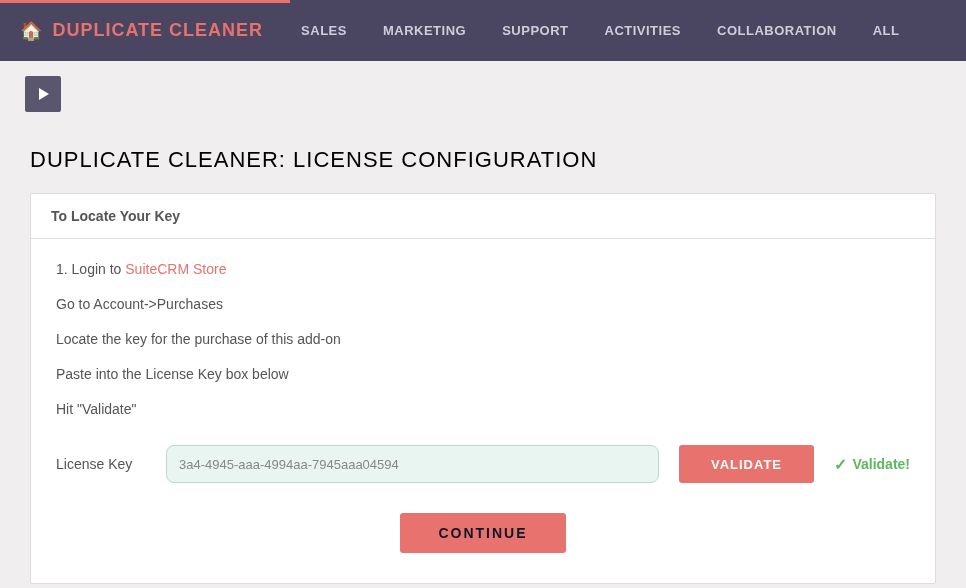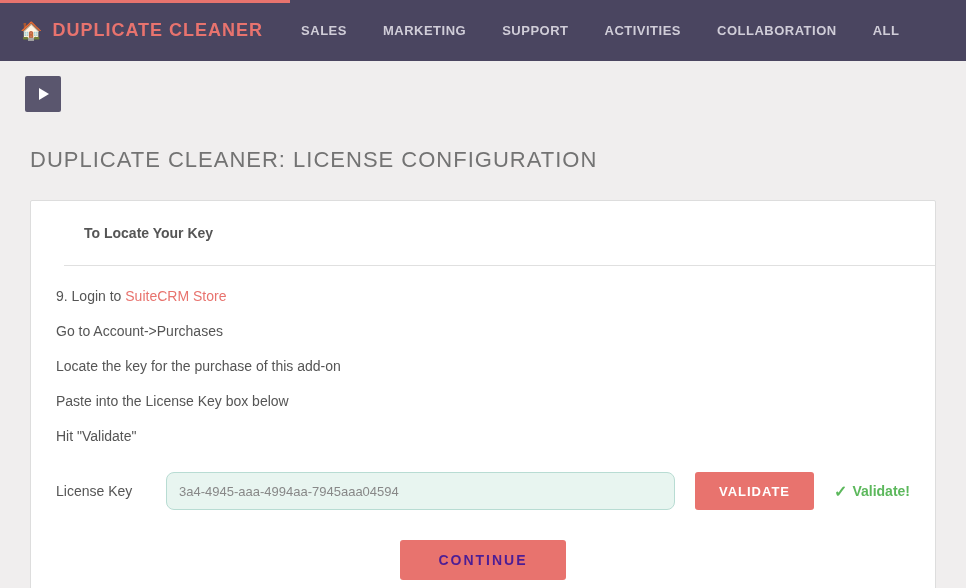--- a/index.html
+++ b/index.html
@@ -85,40 +85,39 @@
     }
 
     
     .main-content {
       padding: 20px 30px;
     }
 
     .page-title {
       font-size: 22px;
       font-weight: 300;
-      color: #737373;
+      color: #000000;
       text-transform: uppercase;
       letter-spacing: 1px;
-      margin-bottom: 27px;
+      margin-bottom: 20px;
     }
 
     
     .card {
       background: white;
       border: 1px solid #ddd;
       border-radius: 2px;
     }
 
     .card-header {
-      padding: 24px 20px;
+      padding: 14px 20px;
       border-bottom: 1px solid #e0e0e0;
       font-size: 14px;
       color: #555;
       font-weight: 600;
-      margin-left: 33px;
     }
 
     .card-body {
       padding: 20px 25px 30px 25px;
     }
 
     .instructions {
       list-style: none;
       margin-bottom: 25px;
     }
@@ -158,21 +157,21 @@
       padding: 0 12px;
       font-size: 13px;
       color: #888;
       outline: none;
     }
 
     .validate-btn {
       background: #e8736e;
       color: white;
       border: none;
-      padding: 0 24px;
+      padding: 0 32px;
       height: 38px;
       font-size: 13px;
       font-weight: bold;
       letter-spacing: 1px;
       border-radius: 3px;
       cursor: pointer;
       text-transform: uppercase;
       min-width: 100px;
     }
 
@@ -192,21 +191,21 @@
 
     
     .continue-container {
       display: flex;
       justify-content: center;
       margin-top: 10px;
     }
 
     .continue-btn {
       background: #e8736e;
-      color: #4c1d95;
+      color: #0f172a;
       border: none;
       padding: 12px 38px;
       font-size: 14px;
       font-weight: bold;
       letter-spacing: 2px;
       border-radius: 3px;
       cursor: pointer;
       text-transform: uppercase;
     }
 
@@ -250,21 +249,21 @@
 
 <div class="main-content">
   <h1 class="page-title">DUPLICATE CLEANER: LICENSE CONFIGURATION</h1>
 
   <div class="card">
     <div class="card-header">To Locate Your Key</div>
     <div class="card-body">
 
       <ul class="instructions">
         <li>
-          <span>9. Login to </span>
+          <span>1. Login to </span>
           <a href="#">SuiteCRM Store</a>
         </li>
         <li> Go to Account-&gt;Purchases</li>
         <li> Locate the key for the purchase of this add-on</li>
         <li> Paste into the License Key box below</li>
         <li> Hit "Validate"</li>
       </ul>
 
       <div class="license-row">
         <label class="license-label">License Key</label>

